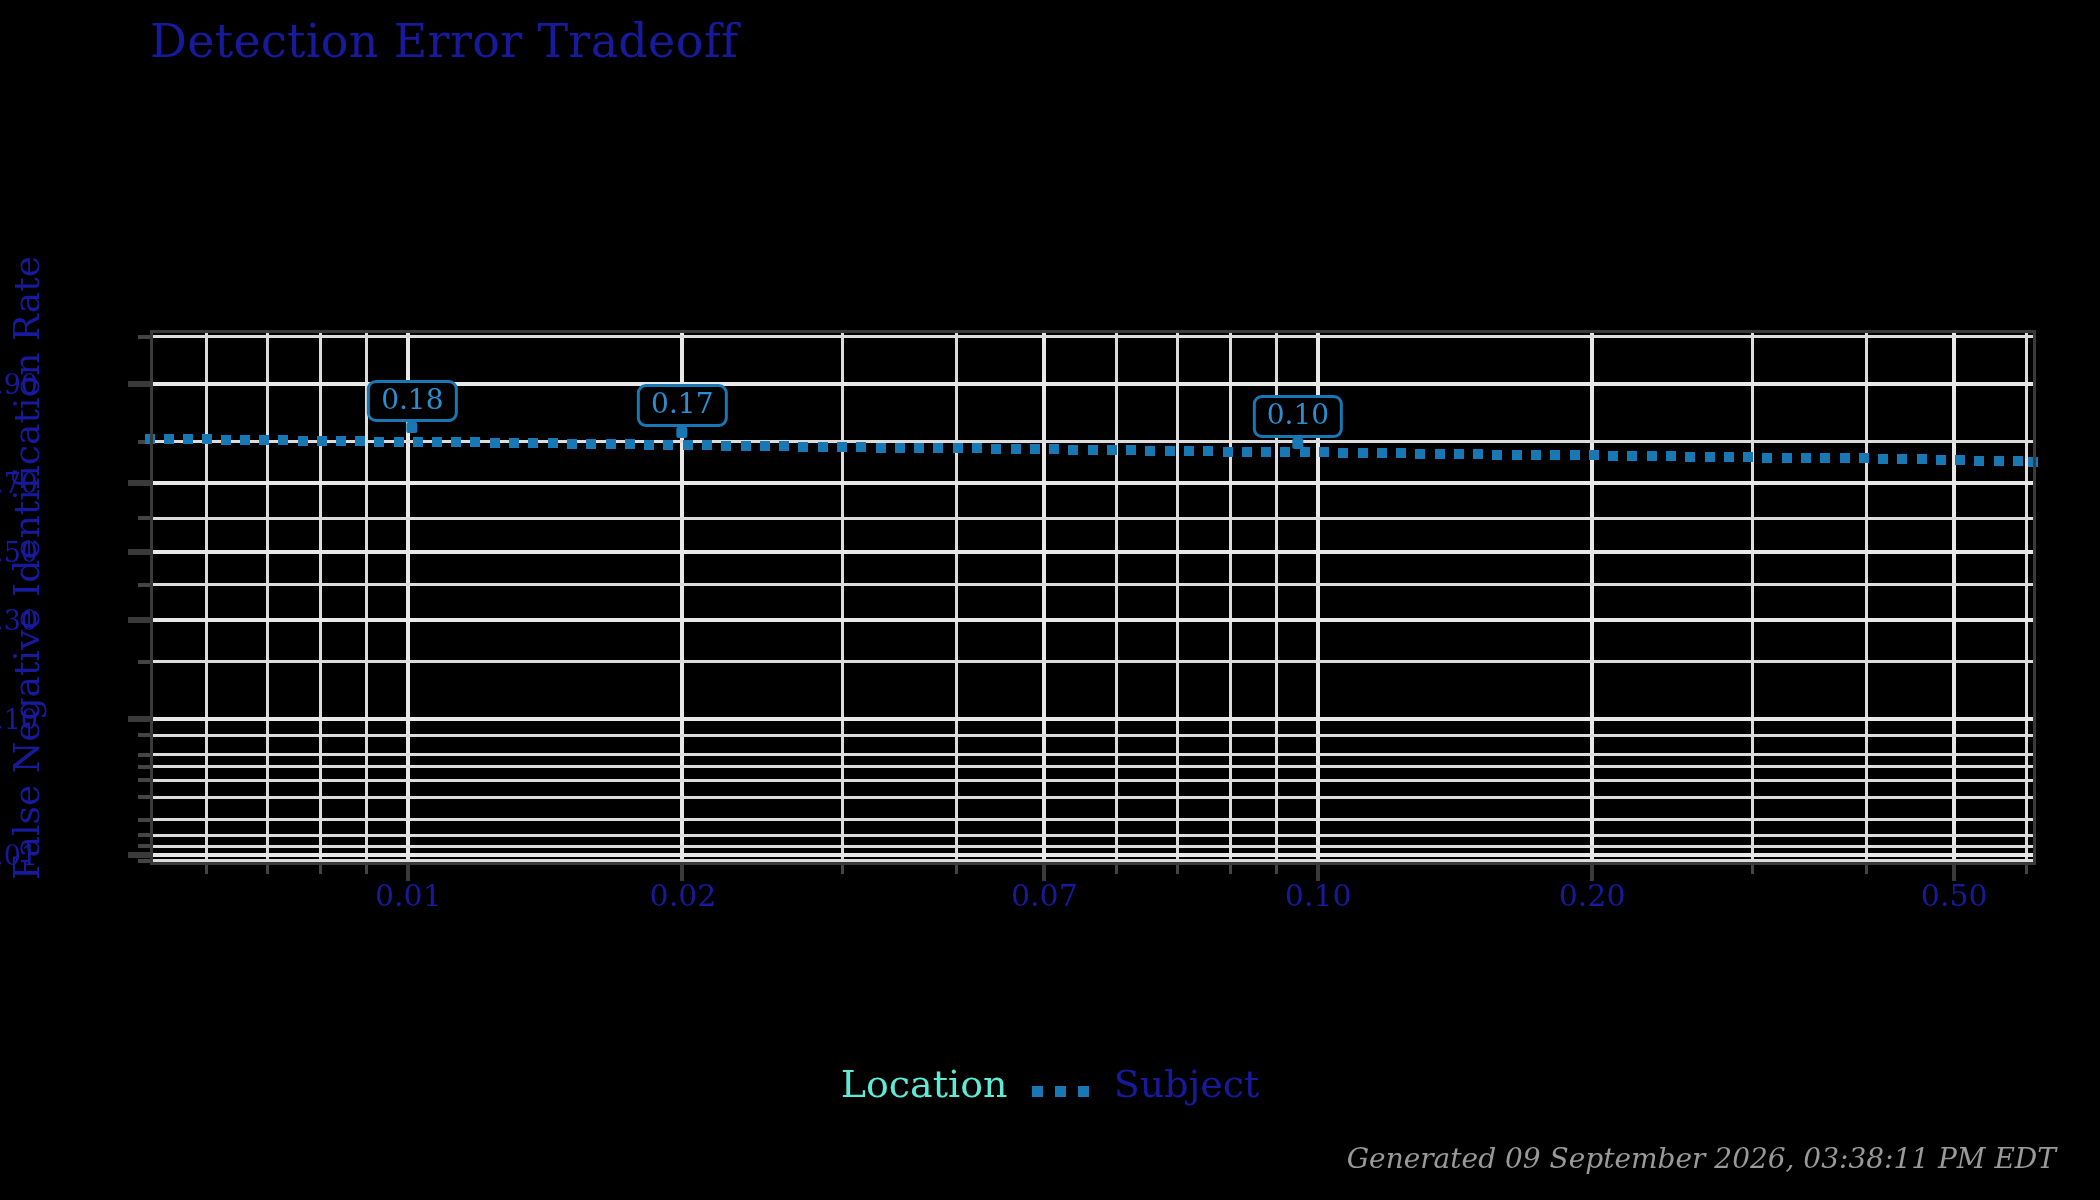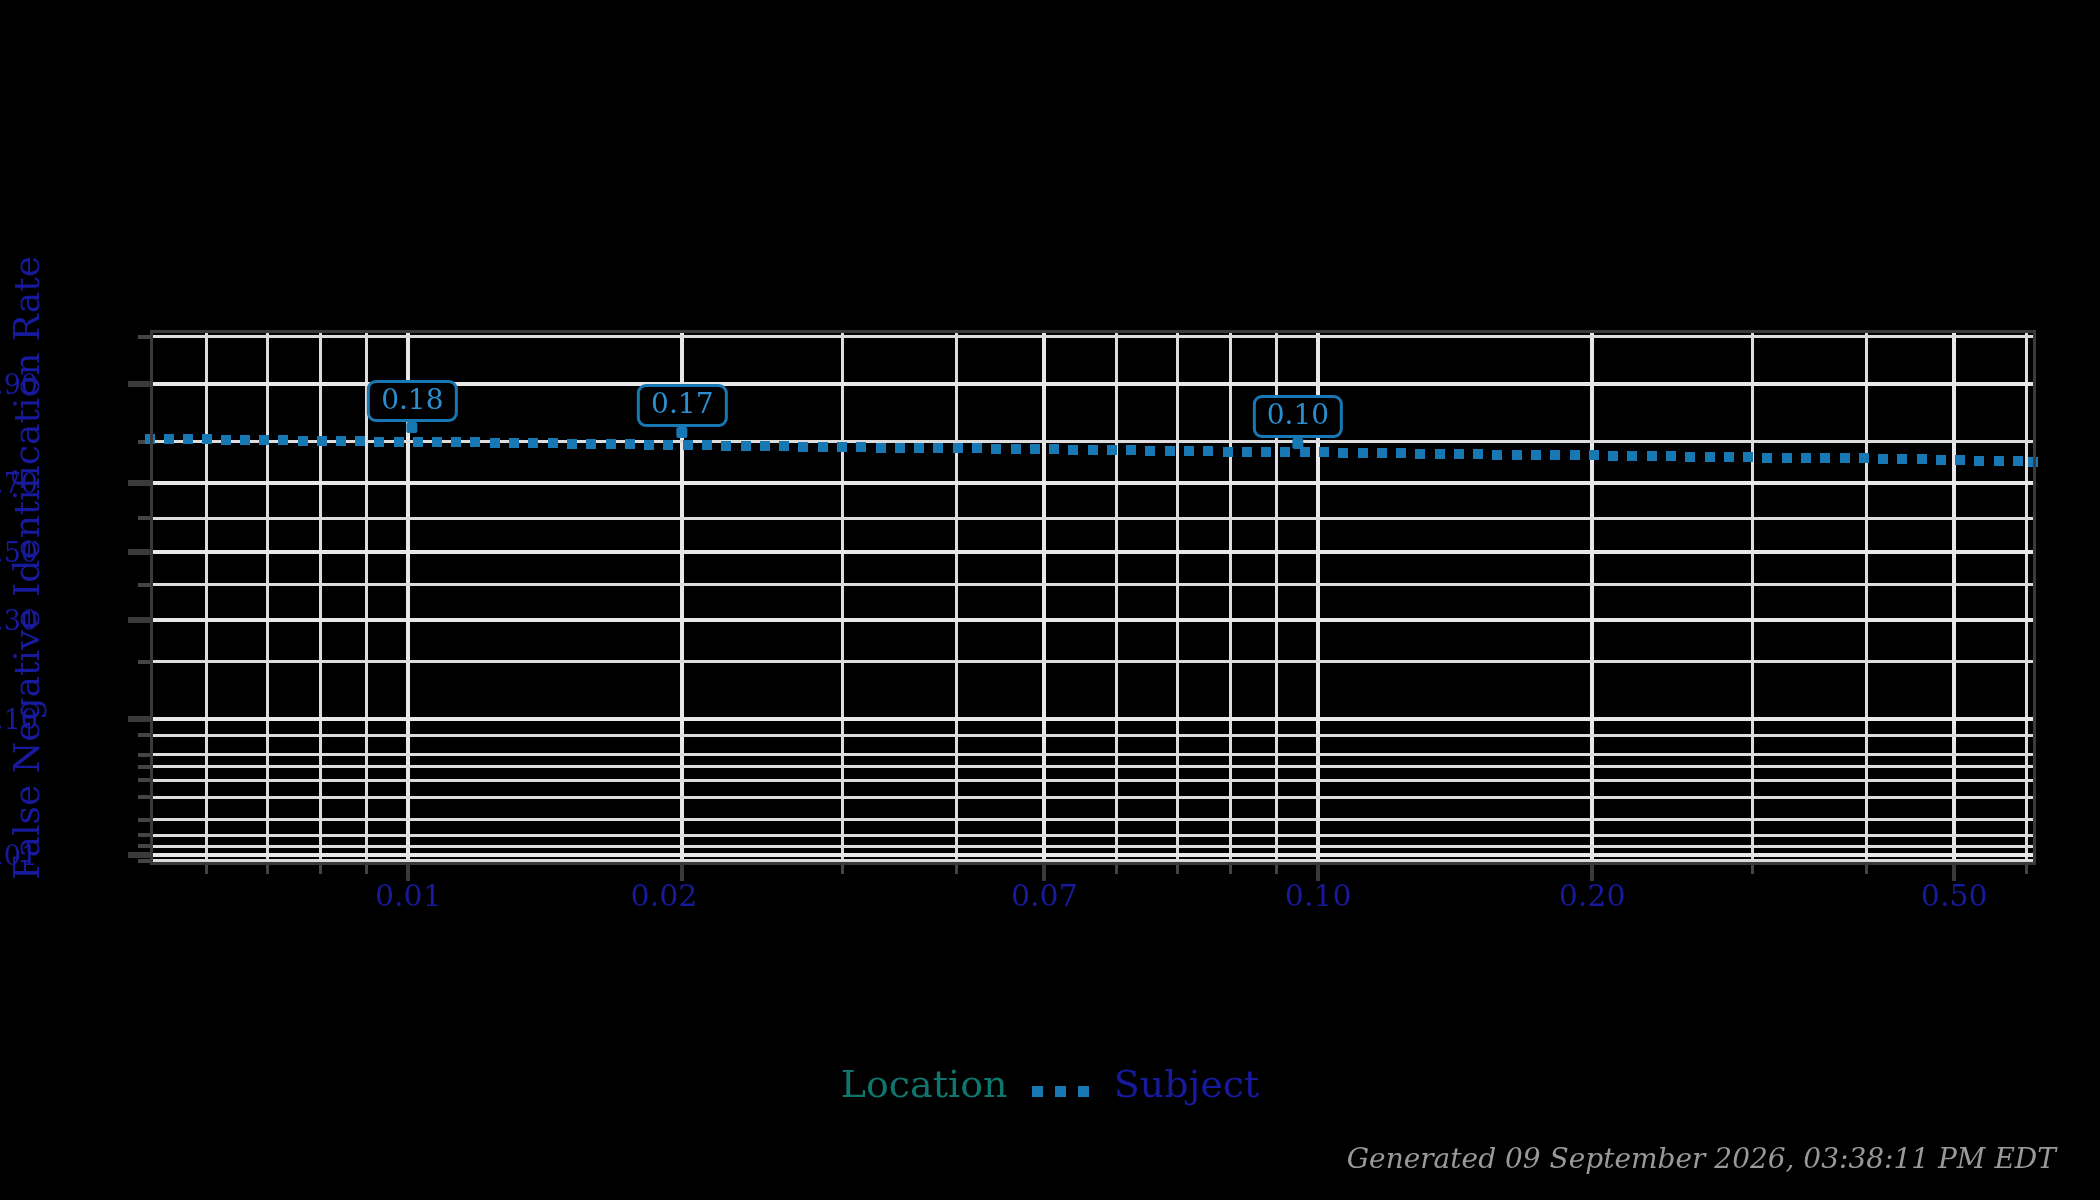--- a/index.html
+++ b/index.html
@@ -45,34 +45,35 @@
   .anno{position:absolute;transform:translate(-50%,0);text-align:right;}
   .annobox{border:3px solid #1878b4;border-radius:9px;background:#000;
        color:#2a8fd0;font-size:28px;padding:2px 11px 5px 11px;line-height:1.05;
        white-space:nowrap;}
   .annostem{position:absolute;left:50%;transform:translateX(-50%);
        width:11px;height:11px;background:#1878b4;border-radius:2px;}
 
   
   #legend{position:absolute;left:0;top:1062px;width:2100px;text-align:center;
        font-size:38px;color:#181a9e;white-space:nowrap;}
-  #legend .lgtitle{color:#0f766e;}
+  #legend .lgtitle{color:#5eead4;}
   #legend .lgkey{display:inline-block;width:82px;vertical-align:middle;}
   #legend .lgkey i{display:inline-block;width:11px;height:11px;background:#1878b4;
        margin:0 6px;vertical-align:middle;}
   #legend .lglabel{color:#181a9e;}
 
   #footer{position:absolute;right:44px;top:1142px;font-size:28px;color:#999;
        font-style:italic;white-space:nowrap;}
 </style>
 </head>
 <body>
 
 <div id="root">
 
+  <div class="ttl">Detection Error Tradeoff</div>
 
   <div class="axtitle-y">False Negative Identification Rate</div>
 
   <div id="plot">
       <div class="vg minor" style="left: 55.0452px;"></div>
       <div class="xtick minor" style="left: 55.0452px;"></div>
       <div class="vg minor" style="left: 115.957px;"></div>
       <div class="xtick minor" style="left: 115.957px;"></div>
       <div class="vg minor" style="left: 168.721px;"></div>
       <div class="xtick minor" style="left: 168.721px;"></div>
@@ -252,21 +253,21 @@
 
 
   <div id="legend">
     <span class="lgtitle">Location</span>
     <span class="lgkey"><i></i><i></i><i></i></span>
     <span class="lglabel">Subject</span>
   </div>
 
   <div id="footer">Generated 09 September 2026, 03:38:11 PM EDT</div>
 <div class="xlab" style="left: 408.394px;">0.01</div>
-    <div class="xlab" style="left: 664px;">0.02</div>
+    <div class="xlab" style="left: 683px;">0.02</div>
     <div class="xlab" style="left: 1044.35px;">0.07</div>
     <div class="xlab" style="left: 1318.24px;">0.10</div>
     <div class="xlab" style="left: 1592.13px;">0.20</div>
     <div class="xlab" style="left: 1954.2px;">0.50</div>
     <div class="ylab" style="top: 384.045px;">0.90</div>
     <div class="ylab" style="top: 483.042px;">0.70</div>
     <div class="ylab" style="top: 551.602px;">0.50</div>
     <div class="ylab" style="top: 620.162px;">0.30</div>
     <div class="ylab" style="top: 719.159px;">0.10</div>
     <div class="ylab" style="top: 855.427px;">0.01</div>

